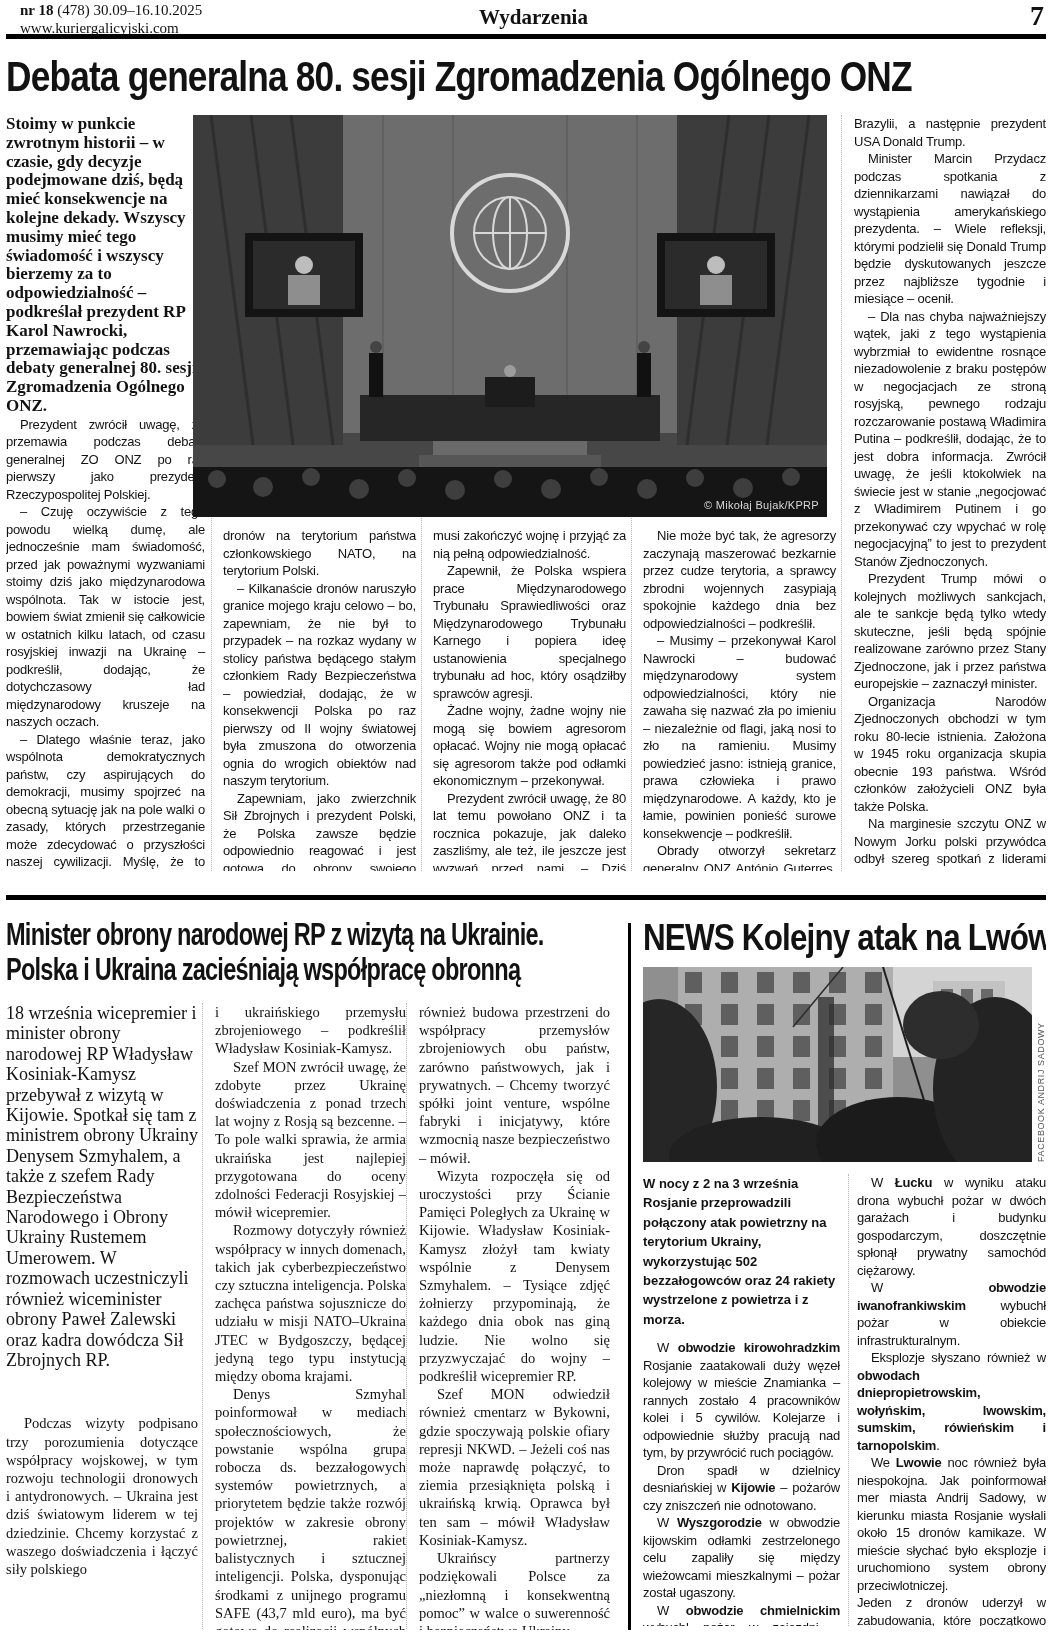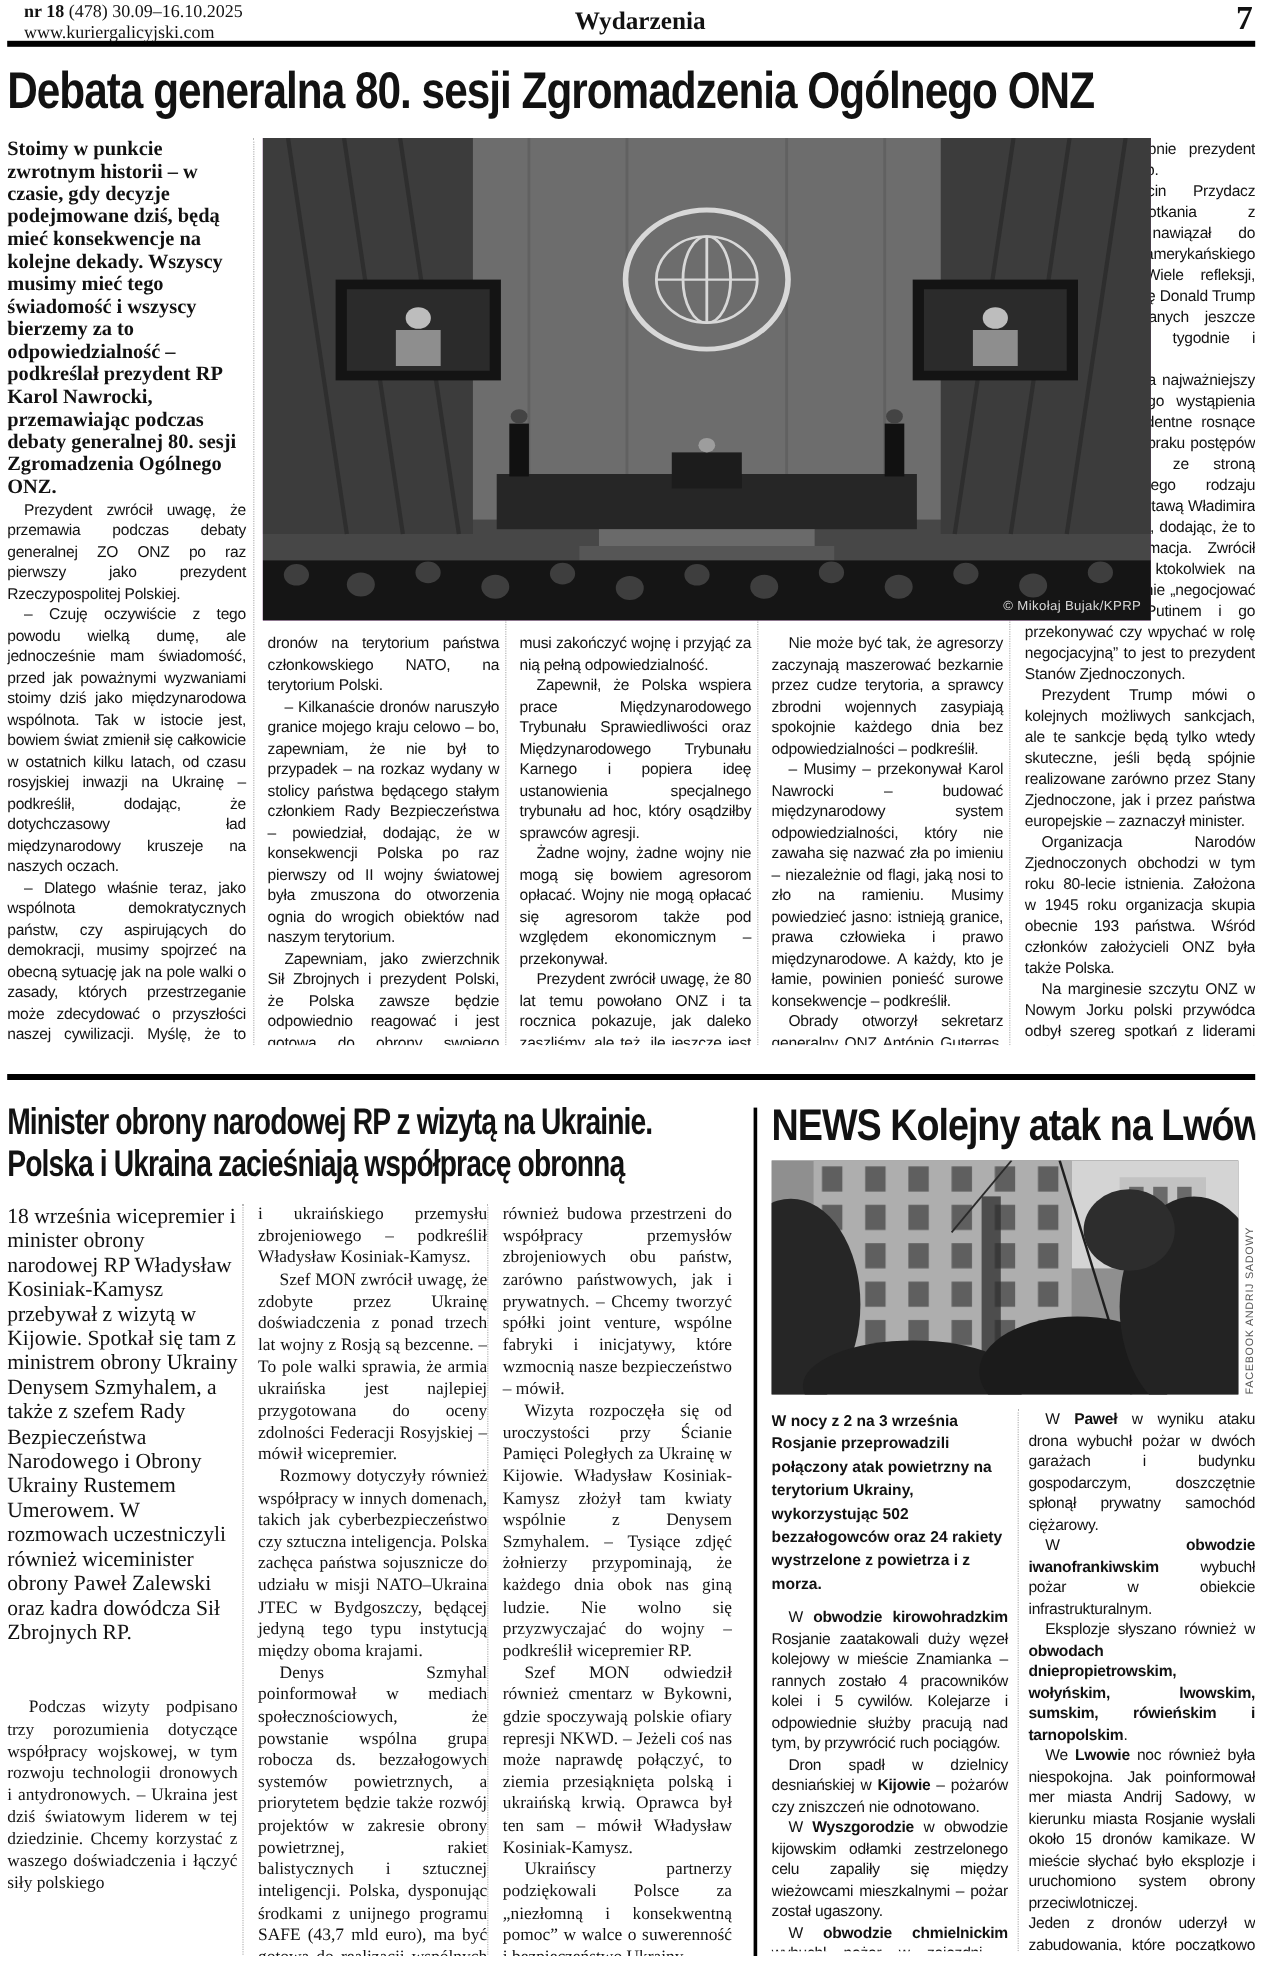--- a/index.html
+++ b/index.html
@@ -20,21 +20,21 @@
   h1 .hs{font-size:43px;line-height:46px;transform:scaleX(.82)}
   .mon h2 .hs{display:block;font-size:31px;line-height:35px;transform:scaleX(.76)}
   .news h2 .hs{font-size:37px;line-height:42px;transform:scaleX(.85)}
 
   
   .onz-body{position:relative;display:flex;height:756px;overflow:hidden}
   .col{height:100%;overflow:hidden}
   .c1{width:205px;padding-right:6px}
   .c2,.c3,.c4{width:210px;border-left:1px dotted #b5b5b5;padding-left:11px;padding-right:5px;padding-top:412px}
   .c5{width:205px;border-left:1px dotted #b5b5b5;padding-left:12px}
-  .photo-main{position:absolute;left:213px;top:0;width:740px;height:402px;z-index:2;background:#701a75}
+  .photo-main{position:absolute;left:187px;top:0;width:634px;height:402px;z-index:2;background:#be185d}
   .photo-main svg{display:block;width:100%;height:100%}
   .credit-overlay{position:absolute;right:8px;bottom:6px;color:#d9d9d9;font:11px/12px "Liberation Sans",sans-serif;letter-spacing:.3px}
 
   
   .cond p{font:13px/17.5px "Liberation Sans",sans-serif;letter-spacing:-.2px;text-align:justify;text-indent:14px;hyphens:auto}
   .serif p{font:14.5px/18.2px "Liberation Serif",serif;text-align:justify;text-indent:18px;hyphens:auto}
   .paras p.cont{text-indent:0}
   .paras p.mt{margin-top:44px}
   .lede1{font-family:"Liberation Serif",serif;font-weight:bold;font-size:17px;line-height:18.8px;}
   .lede2{font:18px/20.4px "Liberation Serif",serif}
@@ -157,21 +157,21 @@
         <div class="paras cond">
             <p class="cont">dronów na terytorium państwa członkowskiego NATO, na terytorium Polski.</p>
             <p>– Kilkanaście dronów naruszyło granice mojego kraju celowo – bo, zapewniam, że nie był to przypadek – na rozkaz wydany w stolicy państwa będącego stałym członkiem Rady Bezpieczeństwa – powiedział, dodając, że w konsekwencji Polska po raz pierwszy od II wojny światowej była zmuszona do otworzenia ognia do wrogich obiektów nad naszym terytorium.</p>
             <p>Zapewniam, jako zwierzchnik Sił Zbrojnych i prezydent Polski, że Polska zawsze będzie odpowiednio reagować i jest gotowa do obrony swojego terytorium! – akcentował.</p>
           </div>
       </div>
       <div class="col c3">
         <div class="paras cond">
             <p class="cont">musi zakończyć wojnę i przyjąć za nią pełną odpowiedzialność.</p>
             <p>Zapewnił, że Polska wspiera prace Międzynarodowego Trybunału Sprawiedliwości oraz Międzynarodowego Trybunału Karnego i popiera ideę ustanowienia specjalnego trybunału ad hoc, który osądziłby sprawców agresji.</p>
-            <p>Żadne wojny, żadne wojny nie mogą się bowiem agresorom opłacać. Wojny nie mogą opłacać się agresorom także pod względem ekonomicznym – przekonywał.</p>
+            <p>Żadne wojny, żadne wojny nie mogą się bowiem agresorom opłacać. Wojny nie mogą opłacać się agresorom także pod odłamki ekonomicznym – przekonywał.</p>
             <p>Prezydent zwrócił uwagę, że 80 lat temu powołano ONZ i ta rocznica pokazuje, jak daleko zaszliśmy, ale też, ile jeszcze jest wyzwań przed nami. – Dziś wiemy, że międzynarodowa współpraca nie jest opcją, a jest koniecznością dla nas wszystkich – ocenił.</p>
           </div>
       </div>
       <div class="col c4">
         <div class="paras cond">
             <p>Nie może być tak, że agresorzy zaczynają maszerować bezkarnie przez cudze terytoria, a sprawcy zbrodni wojennych zasypiają spokojnie każdego dnia bez odpowiedzialności – podkreślił.</p>
             <p>– Musimy – przekonywał Karol Nawrocki – budować międzynarodowy system odpowiedzialności, który nie zawaha się nazwać zła po imieniu – niezależnie od flagi, jaką nosi to zło na ramieniu. Musimy powiedzieć jasno: istnieją granice, prawa człowieka i prawo międzynarodowe. A każdy, kto je łamie, powinien ponieść surowe konsekwencje – podkreślił.</p>
             <p>Obrady otworzył sekretarz generalny ONZ António Guterres, po nim wystąpiła przewodnicząca ZO ONZ Annalena Baerbock. Z przywódców państw pierwszy przemawiał – zgodnie z tradycją – prezydent</p>
           </div>
       </div>
@@ -265,21 +265,21 @@
           <p class="lede3">W nocy z 2 na 3 września Rosjanie przeprowadzili połączony atak powietrzny na terytorium Ukrainy, wykorzystując 502 bezzałogowców oraz 24 rakiety wystrzelone z powietrza i z morza.</p>
           <div class="paras cond">
               <p>W <b>obwodzie kirowohradzkim</b> Rosjanie zaatakowali duży węzeł kolejowy w mieście Znamianka – rannych zostało 4 pracowników kolei i 5 cywilów. Kolejarze i odpowiednie służby pracują nad tym, by przywrócić ruch pociągów.</p>
               <p>Dron spadł w dzielnicy desniańskiej w <b>Kijowie</b> – pożarów czy zniszczeń nie odnotowano.</p>
               <p>W <b>Wyszgorodzie</b> w obwodzie kijowskim odłamki zestrzelonego celu zapaliły się między wieżowcami mieszkalnymi – pożar został ugaszony.</p>
               <p>W <b>obwodzie chmielnickim</b> wybuchł pożar w zajezdni – uszkodzony został trolejbus, wybite szyby w budynkach mieszkalnych, uszkodzone lokale użytkowe.</p>
             </div>
         </div>
         <div class="col nc2">
           <div class="paras cond">
-              <p>W <b>Paweł</b> w wyniku ataku drona wybuchł pożar w dwóch garażach i budynku gospodarczym, doszczętnie spłonął prywatny samochód ciężarowy.</p>
+              <p>W <b>Łucku</b> w wyniku ataku drona wybuchł pożar w dwóch garażach i budynku gospodarczym, doszczętnie spłonął prywatny samochód ciężarowy.</p>
               <p>W <b>obwodzie iwanofrankiwskim</b> wybuchł pożar w obiekcie infrastrukturalnym.</p>
               <p>Eksplozje słyszano również w <b>obwodach dniepropietrowskim, wołyńskim, lwowskim, sumskim, rówieńskim i tarnopolskim</b>.</p>
               <p>We <b>Lwowie</b> noc również była niespokojna. Jak poinformował mer miasta Andrij Sadowy, w kierunku miasta Rosjanie wysłali około 15 dronów kamikaze. W mieście słychać było eksplozje i uruchomiono system obrony przeciwlotniczej.</p>
               <p class="cont">Jeden z dronów uderzył w zabudowania, które początkowo uznano za magazyny. Później została potwierdzona informacja, że to pracownia rzeźbiarska. „Nie wiem, w co celują, ale atakują miejsca, które mają wartość historyczną i duchową. To jest coś, czego nigdy nie zrozumieją” – napisał Sadowy.</p>
             </div>
         </div>
       </div>
     </article>
 
   </section>

